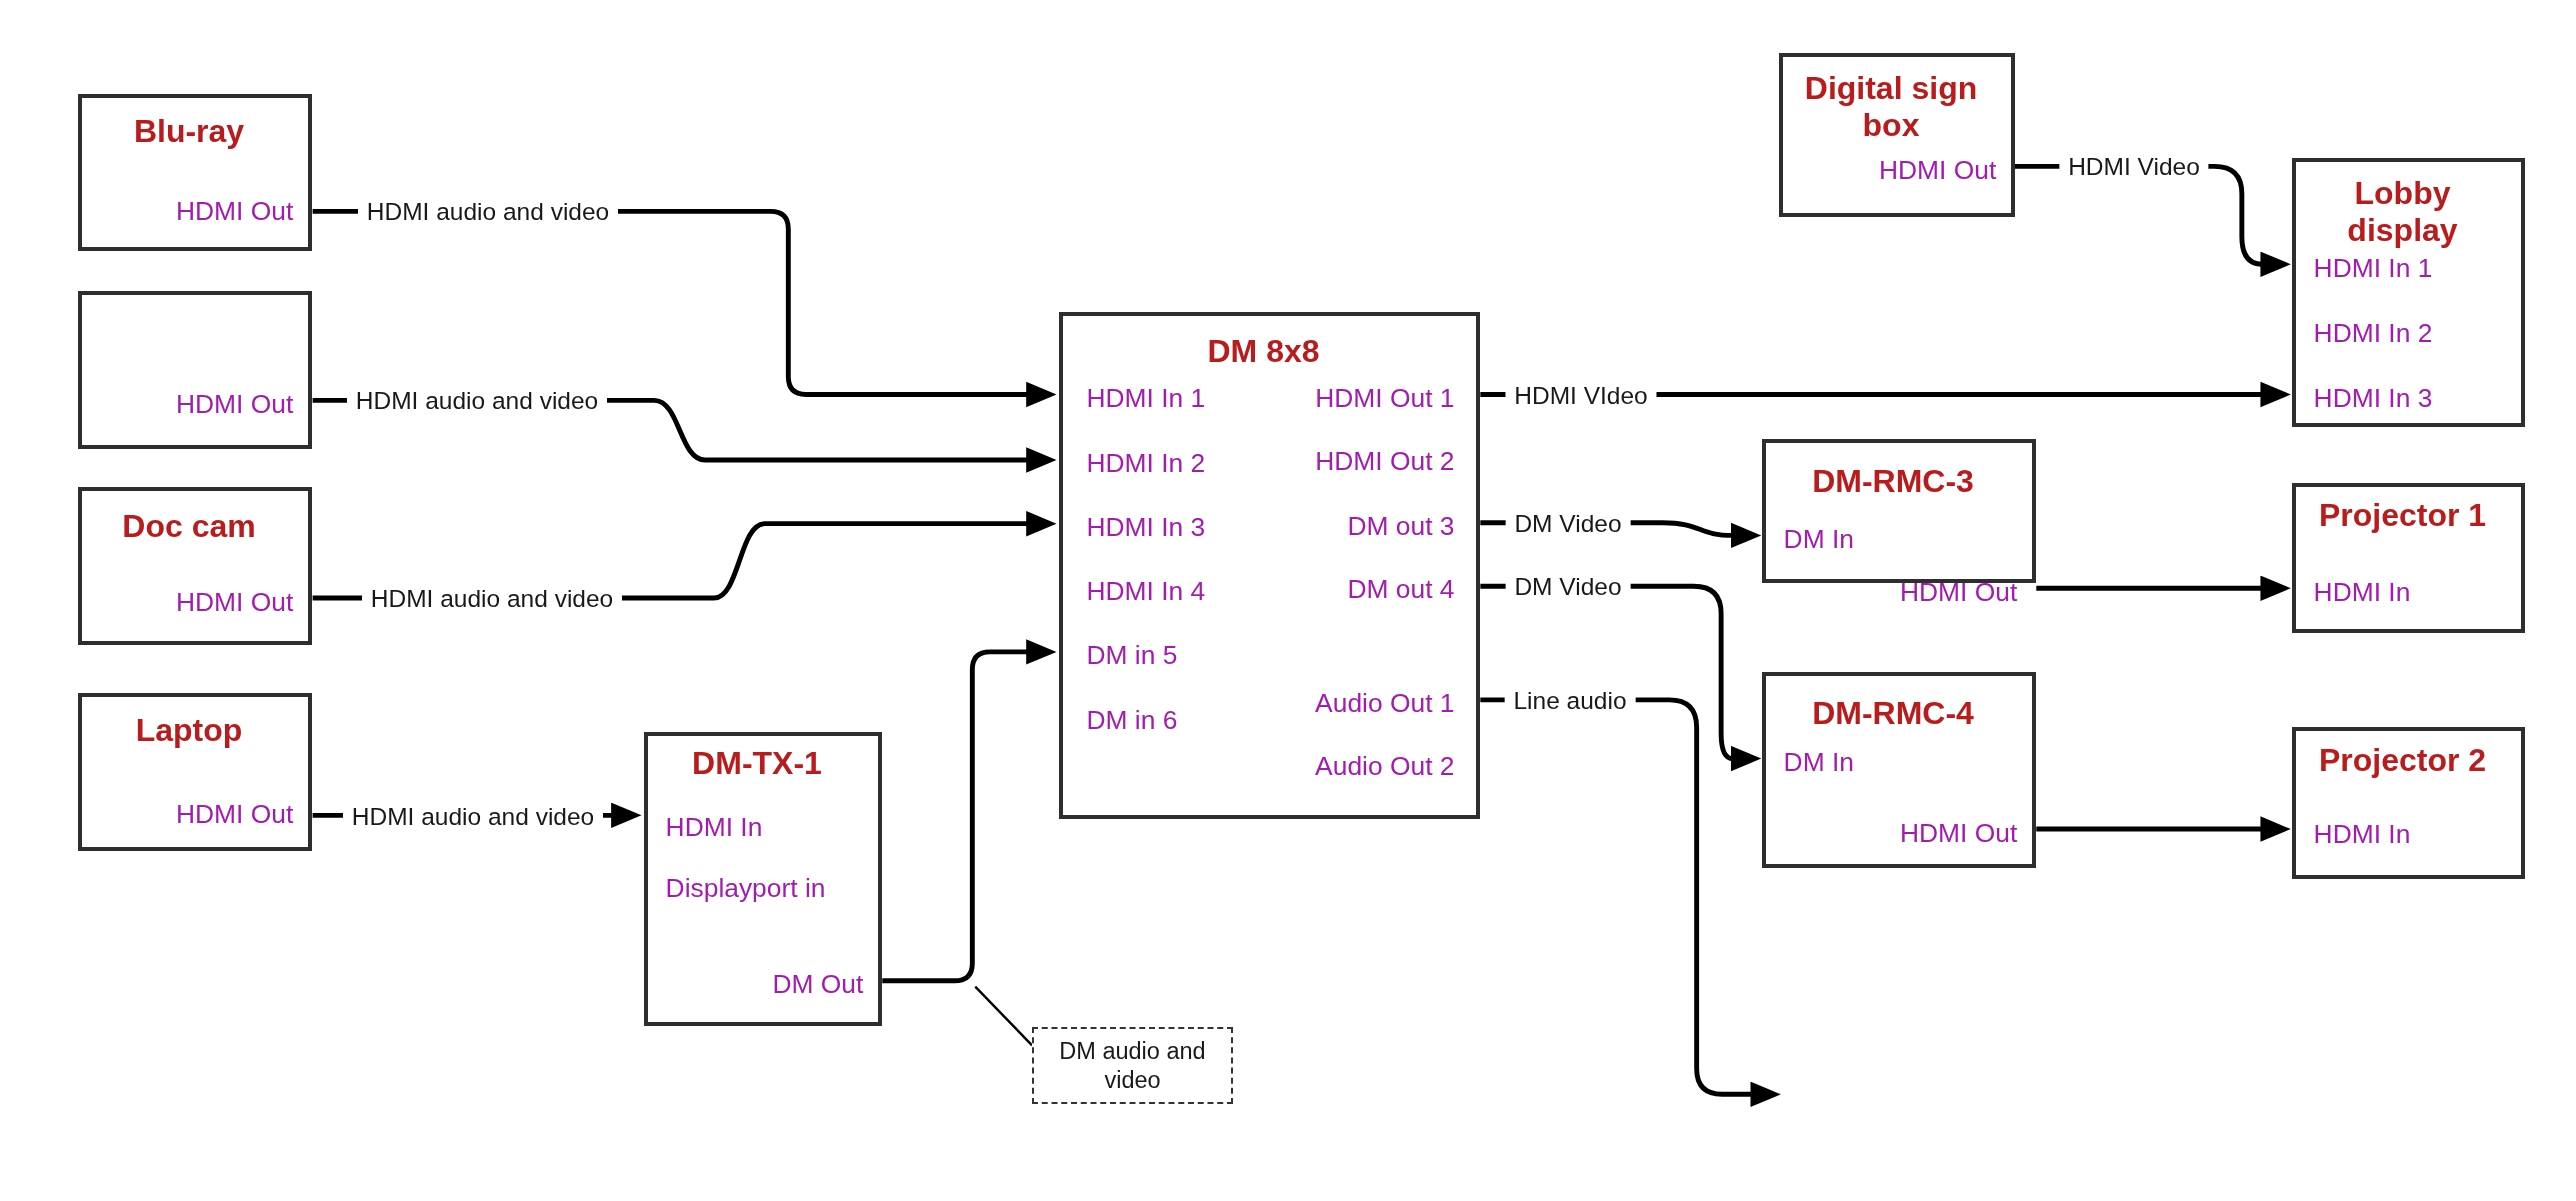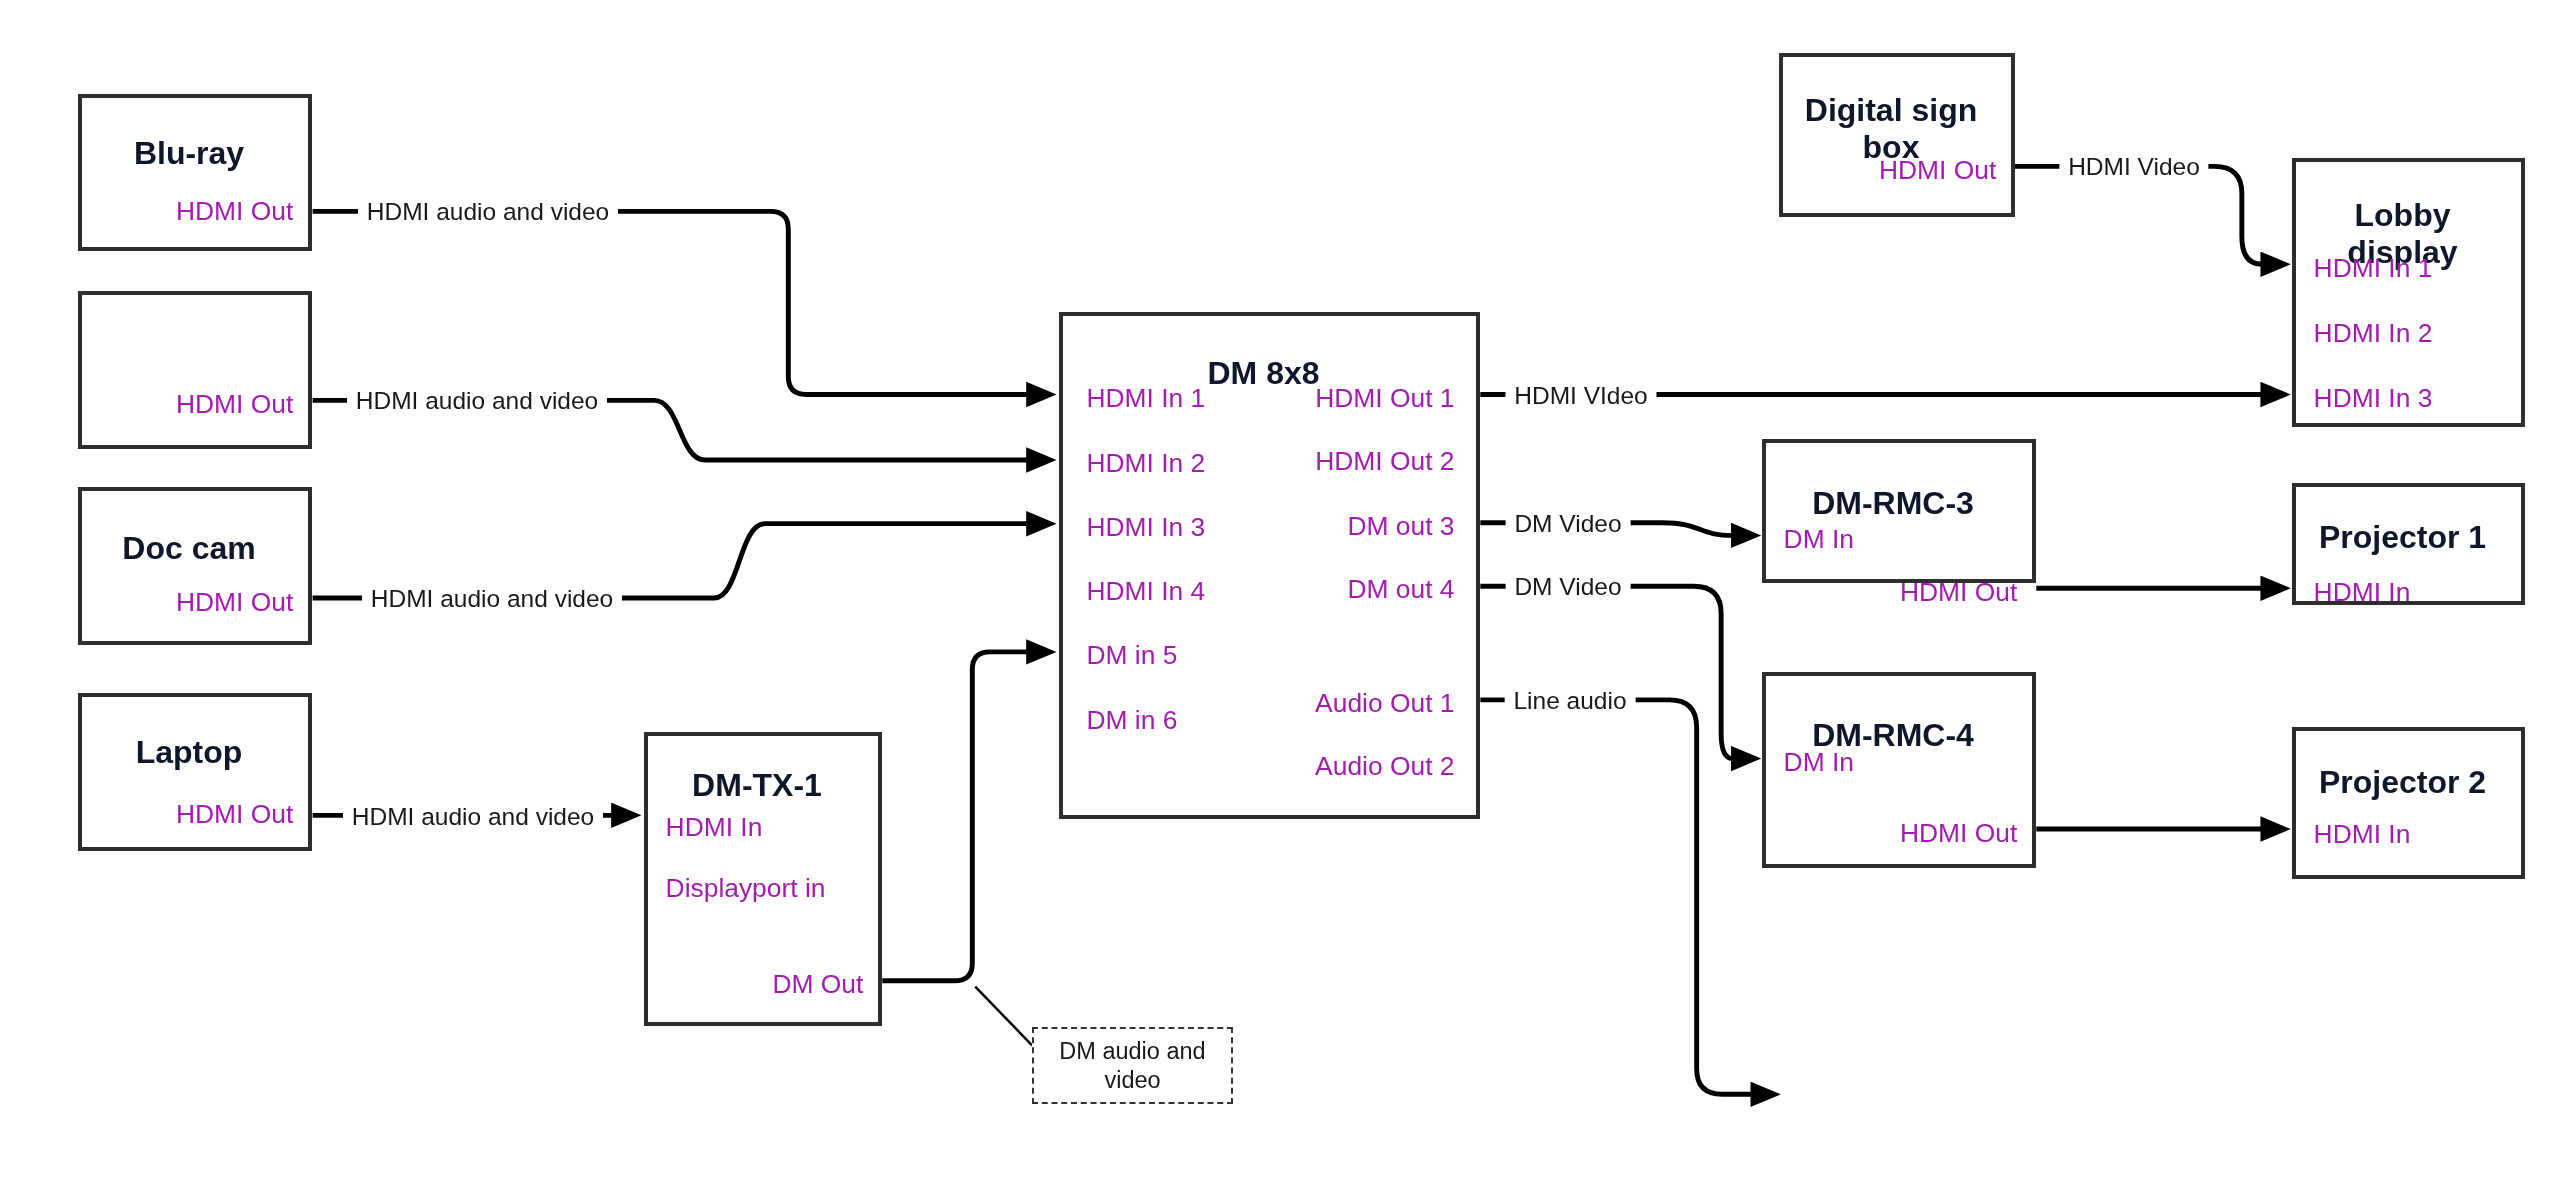--- a/index.html
+++ b/index.html
@@ -2,21 +2,21 @@
 <html><head>
 <meta charset="utf-8">
 <style>
   html,body{margin:0;padding:0;background:#ffffff;}
   body{width:2576px;height:1201px;overflow:hidden;
        font-family:"Liberation Sans","DejaVu Sans",sans-serif;color:#141414;}
   .canvas{position:relative;width:2576px;height:1201px;background:#ffffff;}
   .wires{position:absolute;left:0;top:0;z-index:1;}
   .node{position:absolute;background:#ffffff;border:4.9px solid #2e2e2e;box-sizing:border-box;z-index:2;}
   .title{position:absolute;left:0;right:12px;text-align:center;font-weight:bold;
-         font-size:32px;line-height:37px;color:#0f172a;margin-top:22px;}
+         font-size:32px;line-height:37px;color:#b91c1c;}
   .title .tw{display:inline-block;}
   .port{position:absolute;height:29px;line-height:29px;font-size:26.4px;color:#a21caf;white-space:nowrap;}
   .port.left{left:17.6px;text-align:left;}
   .port.right{right:14.7px;text-align:right;}
   .node.big .port.left{left:23.5px;}
   .node.big .port.right{right:21.5px;}
   .link-label{position:absolute;transform:translate(-50%,-50%);background:#ffffff;
               padding:0 8.8px;font-size:24.5px;line-height:33px;white-space:nowrap;z-index:3;color:#191919;}
   .note{position:absolute;left:1032px;top:1027px;width:201px;height:77px;z-index:3;
         border:2.4px dashed #333;background:#ffffff;box-sizing:border-box;
@@ -103,21 +103,21 @@
     <div class="port left" style="top:157px">HDMI In 2</div>
     <div class="port left" style="top:222px">HDMI In 3</div>
   </div>
 
   <div class="node" style="left:1762px;top:439px;width:274px;height:144px">
     <div class="title" style="top:19.6px">DM-RMC-3</div>
     <div class="port left" style="top:82px">DM In</div>
     <div class="port right" style="top:135px">HDMI Out</div>
   </div>
 
-  <div class="node" style="left:2292px;top:483px;width:233px;height:122px">
+  <div class="node" style="left:2292px;top:483px;width:233px;height:150px">
     <div class="title" style="top:9.8px">Projector 1</div>
     <div class="port left" style="top:91px">HDMI In</div>
   </div>
 
   <div class="node" style="left:1762px;top:672px;width:274px;height:196px">
     <div class="title" style="top:18.6px">DM-RMC-4</div>
     <div class="port left" style="top:72px">DM In</div>
     <div class="port right" style="top:143px">HDMI Out</div>
   </div>
 

